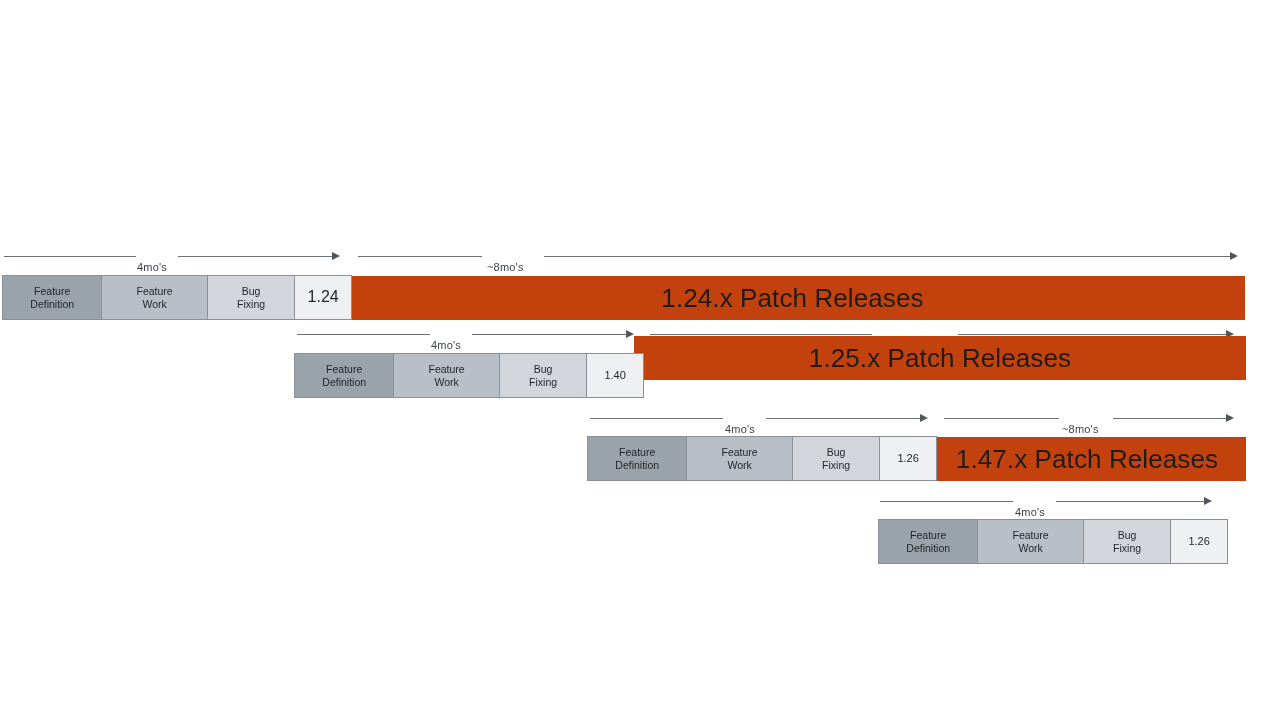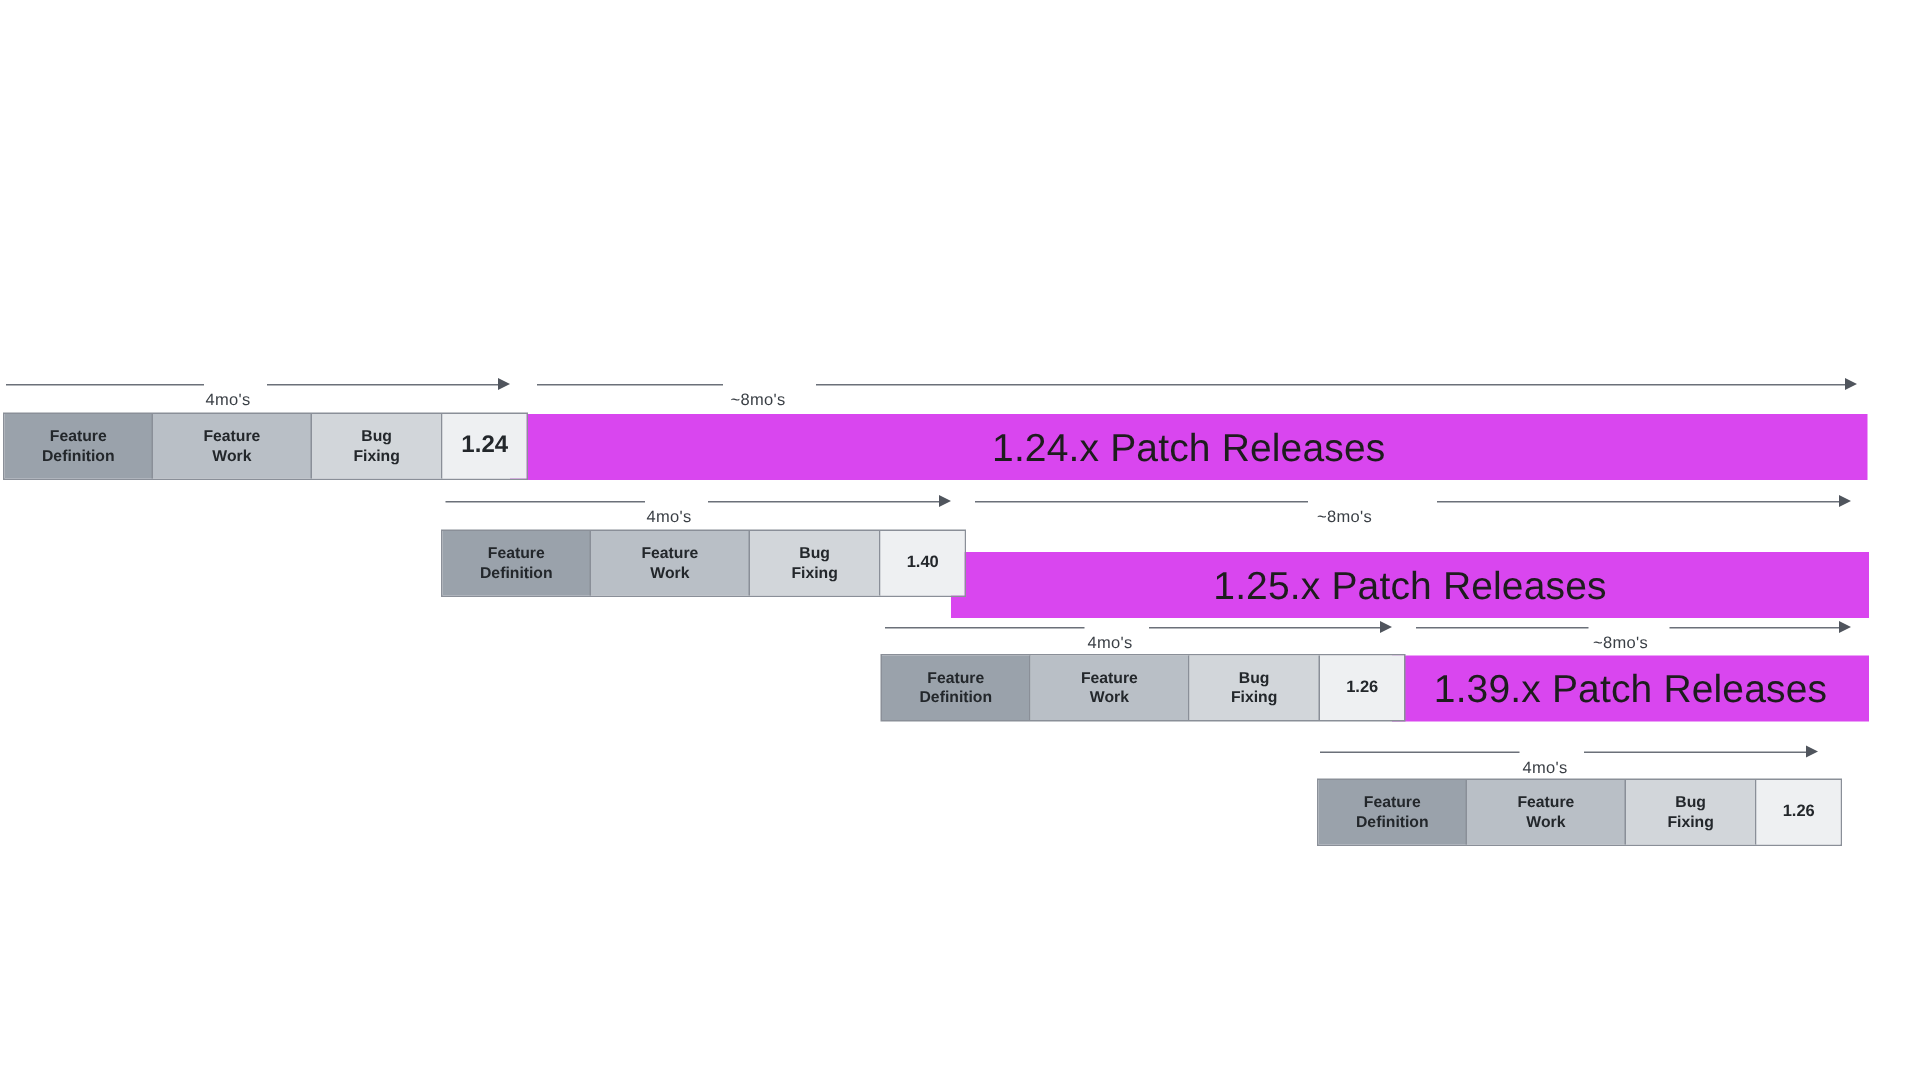--- a/index.html
+++ b/index.html
@@ -26,21 +26,21 @@
   
   .release-row {
     position: absolute;
     left: 0;
     top: 0;
   }
 
   
   .patch-bar {
     position: absolute;
-    background: #d946ef;
+    background: #c2410c;
     display: flex;
     align-items: center;
     justify-content: center;
   }
   .patch-bar-label {
     font-size: 26px;
     color: #1d1d1d;
     letter-spacing: 0.1px;
     white-space: nowrap;
     font-weight: 400;
@@ -57,21 +57,20 @@
     box-sizing: border-box;
     display: flex;
     flex-direction: column;
     align-items: center;
     justify-content: center;
     border-right: 1.5px solid #8a8f98;
     color: #23272b;
     line-height: 1.18;
     text-align: center;
     white-space: nowrap;
-    font-weight: bold;
   }
   .phase-cell:last-child {
     border-right: none;
   }
   .phase-cell .ln {
     display: block;
   }
 
   .cell-def     { background: #9aa2ab; }
   .cell-work    { background: #b9bfc6; }
@@ -145,21 +144,21 @@
     <div class="axis" style="left:297px; top:334px; width:133px;"></div>
     <div class="axis" style="left:472px; top:334px; width:158px;"></div>
     <div class="axis-head" style="left:626px; top:330px;"></div>
     <div class="axis-label" style="left:431px; top:339px;">4mo's</div>
 
     <div class="axis" style="left:650px; top:334px; width:222px;"></div>
     <div class="axis" style="left:958px; top:334px; width:272px;"></div>
     <div class="axis-head" style="left:1226px; top:330px;"></div>
     <div class="axis-label" style="left:878px; top:339px;">~8mo's</div>
 
-    <div class="patch-bar" style="left:634px; top:368px; width:612px; height:44px;">
+    <div class="patch-bar" style="left:634px; top:336px; width:612px; height:44px;">
       <span class="patch-bar-label">1.25.x Patch Releases</span>
     </div>
 
     <div class="phase-strip" style="left:294px; top:353px; width:350px; height:45px;">
       <div class="phase-cell cell-def" style="width:100px; font-size:10.5px;">
         <span class="ln">Feature</span>
         <span class="ln">Definition</span>
       </div>
       <div class="phase-cell cell-work" style="width:106px; font-size:10.5px;">
         <span class="ln">Feature</span>
@@ -181,21 +180,21 @@
     <div class="axis" style="left:766px; top:418px; width:158px;"></div>
     <div class="axis-head" style="left:920px; top:414px;"></div>
     <div class="axis-label" style="left:725px; top:423px;">4mo's</div>
 
     <div class="axis" style="left:944px; top:418px; width:115px;"></div>
     <div class="axis" style="left:1113px; top:418px; width:117px;"></div>
     <div class="axis-head" style="left:1226px; top:414px;"></div>
     <div class="axis-label" style="left:1062px; top:423px;">~8mo's</div>
 
     <div class="patch-bar" style="left:928px; top:437px; width:318px; height:44px;">
-      <span class="patch-bar-label">1.39.x Patch Releases</span>
+      <span class="patch-bar-label">1.47.x Patch Releases</span>
     </div>
 
     <div class="phase-strip" style="left:587px; top:436px; width:350px; height:45px;">
       <div class="phase-cell cell-def" style="width:100px; font-size:10.5px;">
         <span class="ln">Feature</span>
         <span class="ln">Definition</span>
       </div>
       <div class="phase-cell cell-work" style="width:106px; font-size:10.5px;">
         <span class="ln">Feature</span>
         <span class="ln">Work</span>

